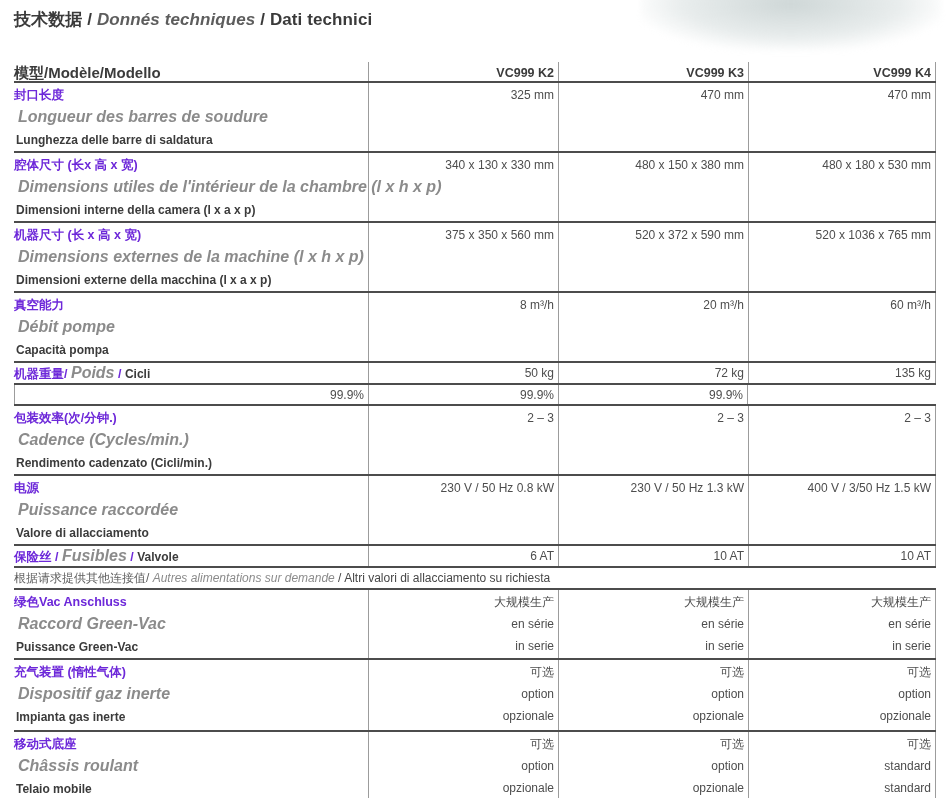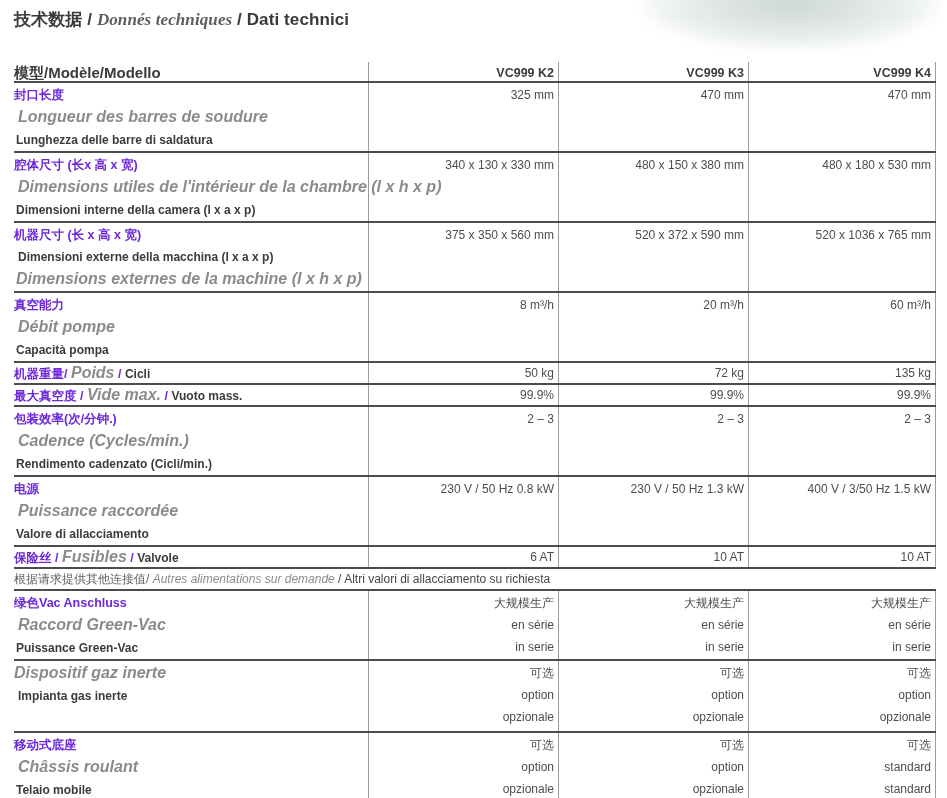--- a/index.html
+++ b/index.html
@@ -15,21 +15,21 @@
       rgba(198,208,208,0.85) 0%,
       rgba(213,221,221,0.55) 50%,
       rgba(255,255,255,0) 76%);
     filter:blur(3px);
     pointer-events:none;
   }
   .title{
     position:absolute;left:14px;top:8px;margin:0;
     font-size:17px;font-weight:bold;color:#3a3a3a;letter-spacing:0.1px;
   }
-  .ti-fr{font-style:italic;color:#5d5d5d;font-family:Liberation Serif, serif;}
+  .ti-fr{font-style:italic;color:#5d5d5d;}
   .tech-table{position:absolute;left:14px;top:62px;width:922px;}
   .row{
     display:grid;
     grid-template-columns:354px 190px 190px 188px;
     border-bottom:2px solid #4c4c4c;
     box-sizing:border-box;
   }
   .note-row{grid-template-columns:922px;}
   .header-row{min-height:21px;}
   .header-row .label-cell{font-weight:bold;font-size:15px;color:#3b3b3b;padding-top:3px;line-height:16px;}
@@ -98,22 +98,22 @@
           <div class="value-cell">
             <div class="value-line">480 x 150 x 380 mm</div>
           </div>
           <div class="value-cell last">
             <div class="value-line">480 x 180 x 530 mm</div>
           </div>
         </div>
         <div class="row multi" style="min-height: 70px;">
           <div class="label-cell">
             <div class="label-line"><span class="s-zh">机器尺寸 (长 x 高 x 宽)</span></div>
+            <div class="label-line"><span class="s-fr">Dimensions externes de la machine (l x h x p)</span></div>
             <div class="label-line"><span class="s-it">Dimensioni externe della macchina (l x a x p)</span></div>
-            <div class="label-line"><span class="s-fr">Dimensions externes de la machine (l x h x p)</span></div>
           </div>
           <div class="value-cell">
             <div class="value-line">375 x 350 x 560 mm</div>
           </div>
           <div class="value-cell">
             <div class="value-line">520 x 372 x 590 mm</div>
           </div>
           <div class="value-cell last">
             <div class="value-line">520 x 1036 x 765 mm</div>
           </div>
@@ -142,23 +142,20 @@
             <div class="value-line">50 kg</div>
           </div>
           <div class="value-cell">
             <div class="value-line">72 kg</div>
           </div>
           <div class="value-cell last">
             <div class="value-line">135 kg</div>
           </div>
         </div>
         <div class="row single" style="min-height: 20px;">
-          <div class="label-cell">
-            <div class="label-line"><span class="s-zh">最大真空度 / </span><span class="s-fr">Vide max.</span><span class="s-zh"> / </span><span class="s-it">Vuoto mass.</span></div>
-          </div>
           <div class="value-cell">
             <div class="value-line">99.9%</div>
           </div>
           <div class="value-cell">
             <div class="value-line">99.9%</div>
           </div>
           <div class="value-cell last">
             <div class="value-line">99.9%</div>
           </div>
         </div>
@@ -230,20 +227,21 @@
             <div class="value-line">in serie</div>
           </div>
           <div class="value-cell last">
             <div class="value-line">大规模生产</div>
             <div class="value-line">en série</div>
             <div class="value-line">in serie</div>
           </div>
         </div>
         <div class="row multi" style="min-height: 72px;">
           <div class="label-cell">
+            <div class="label-line"><span class="s-zh">充气装置 (惰性气体)</span></div>
             <div class="label-line"><span class="s-fr">Dispositif gaz inerte</span></div>
             <div class="label-line"><span class="s-it">Impianta gas inerte</span></div>
           </div>
           <div class="value-cell">
             <div class="value-line">可选</div>
             <div class="value-line">option</div>
             <div class="value-line">opzionale</div>
           </div>
           <div class="value-cell">
             <div class="value-line">可选</div>

